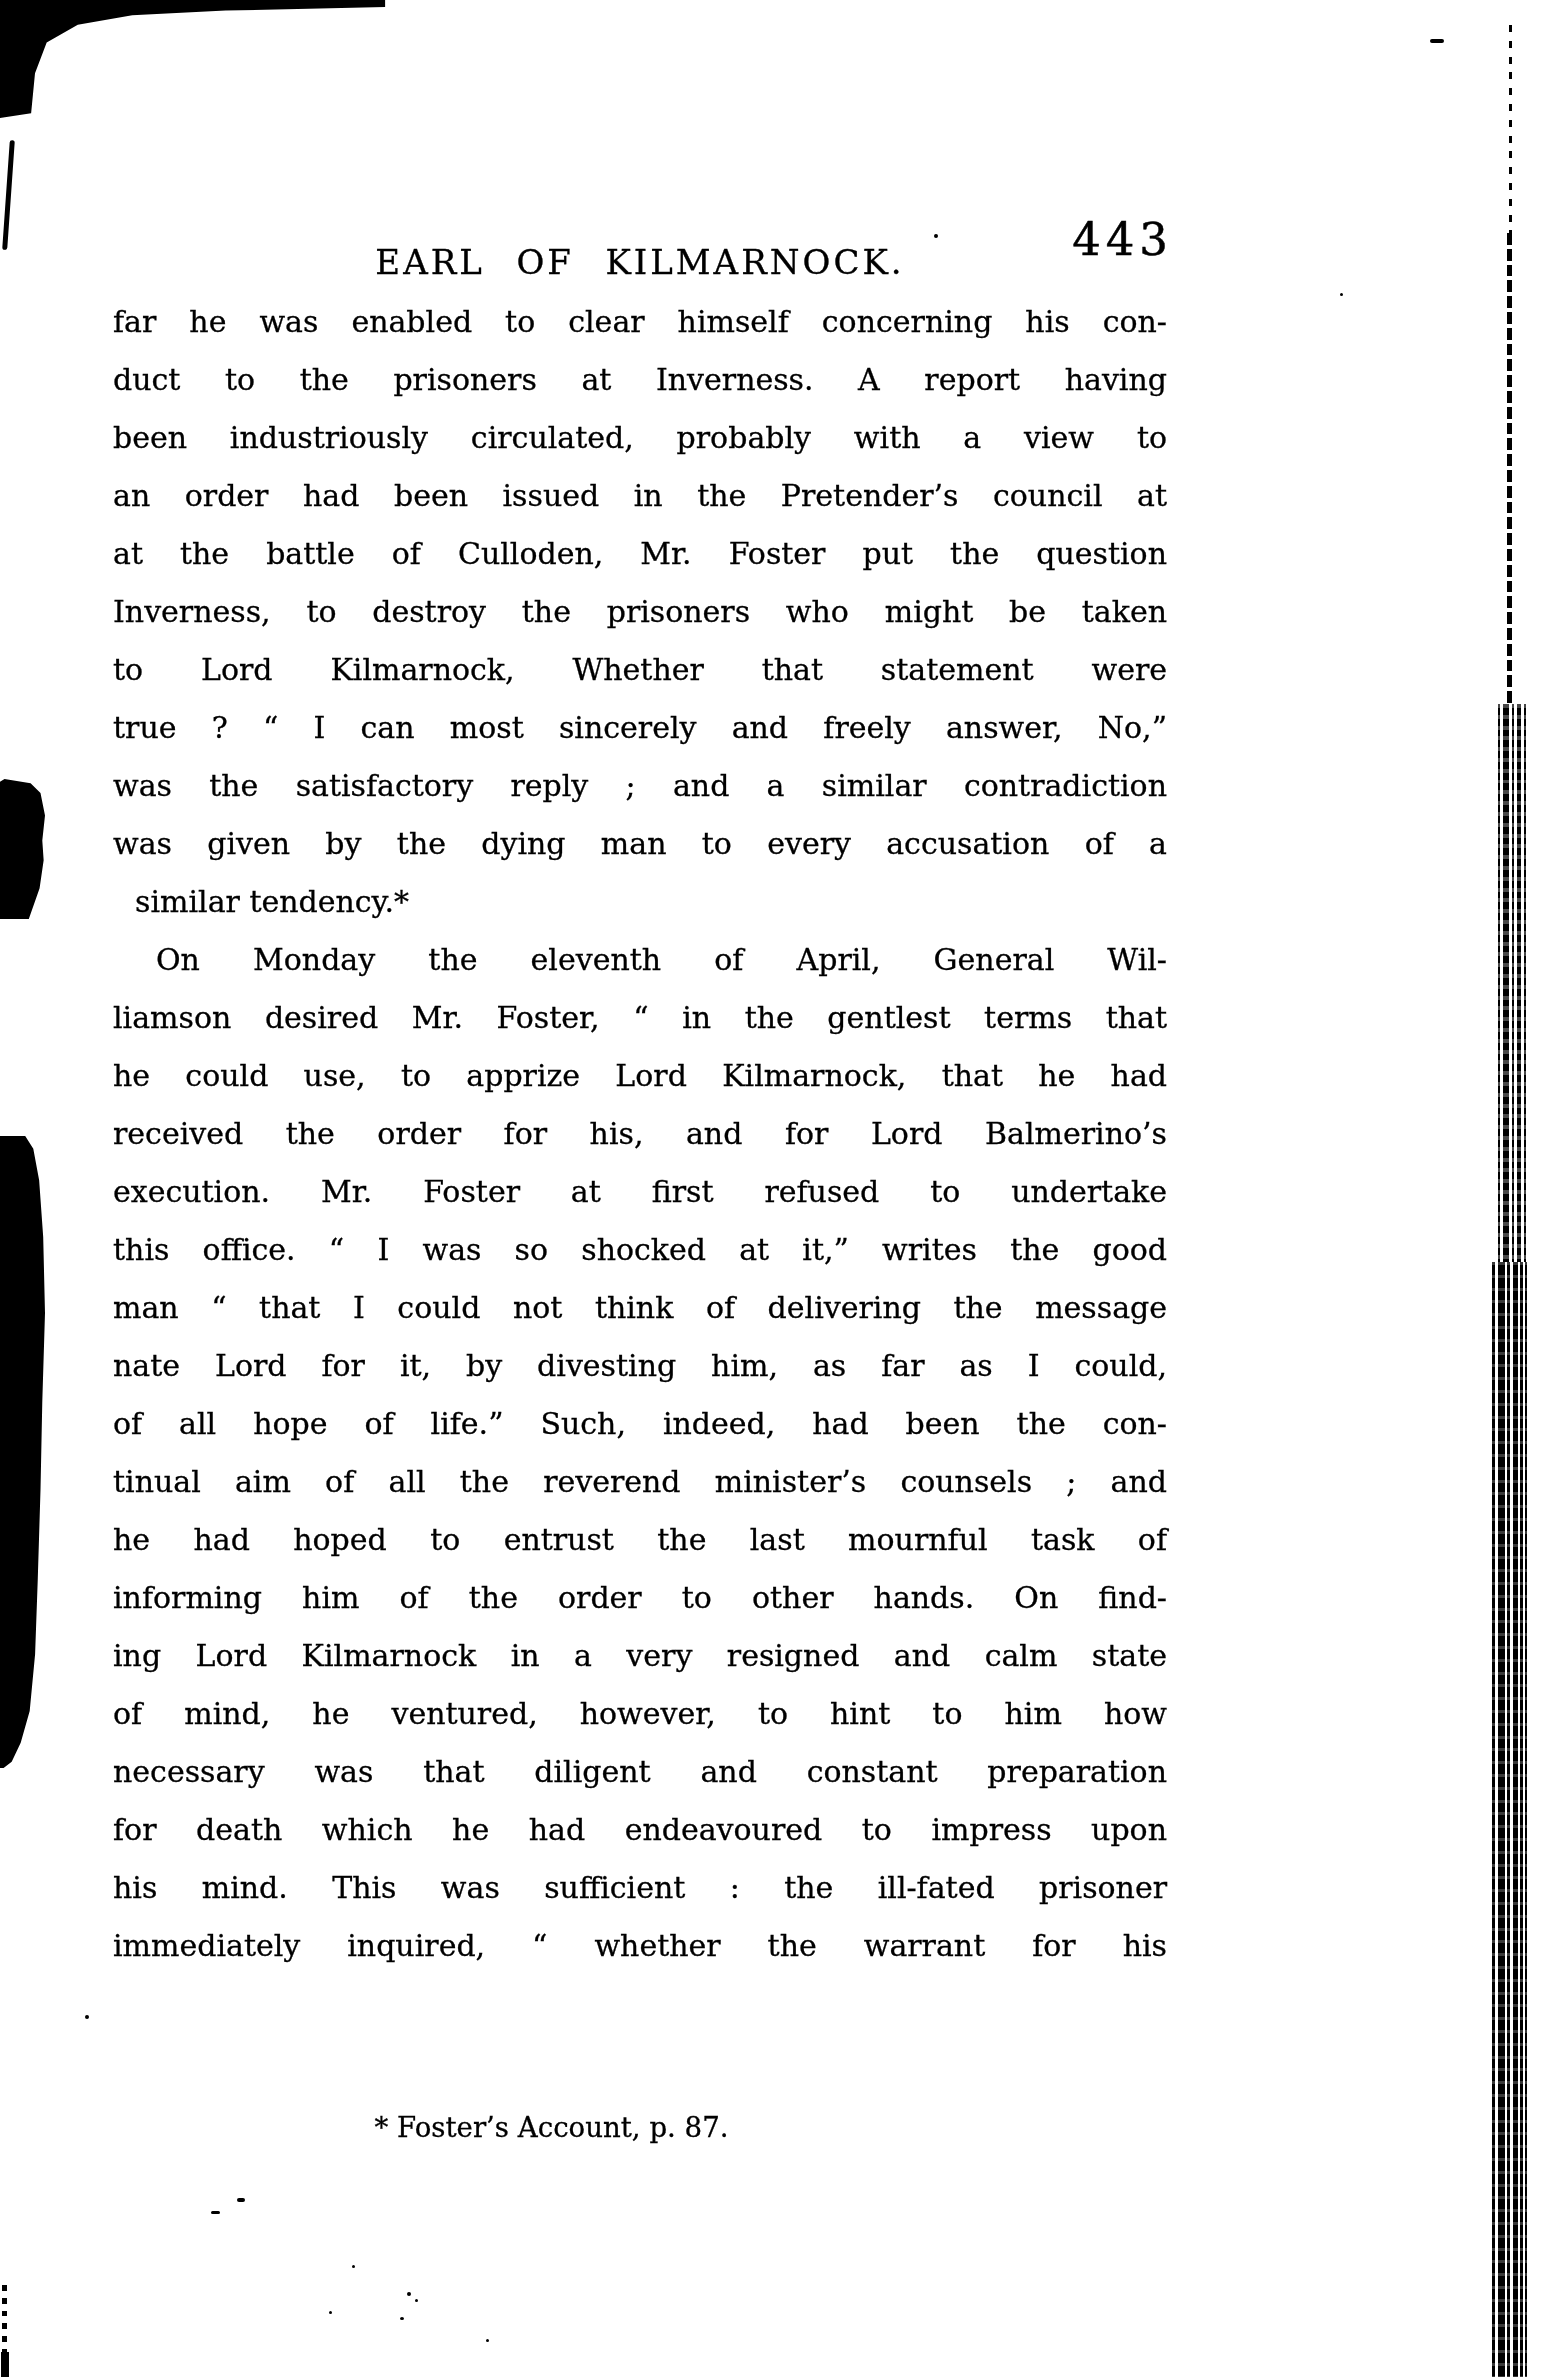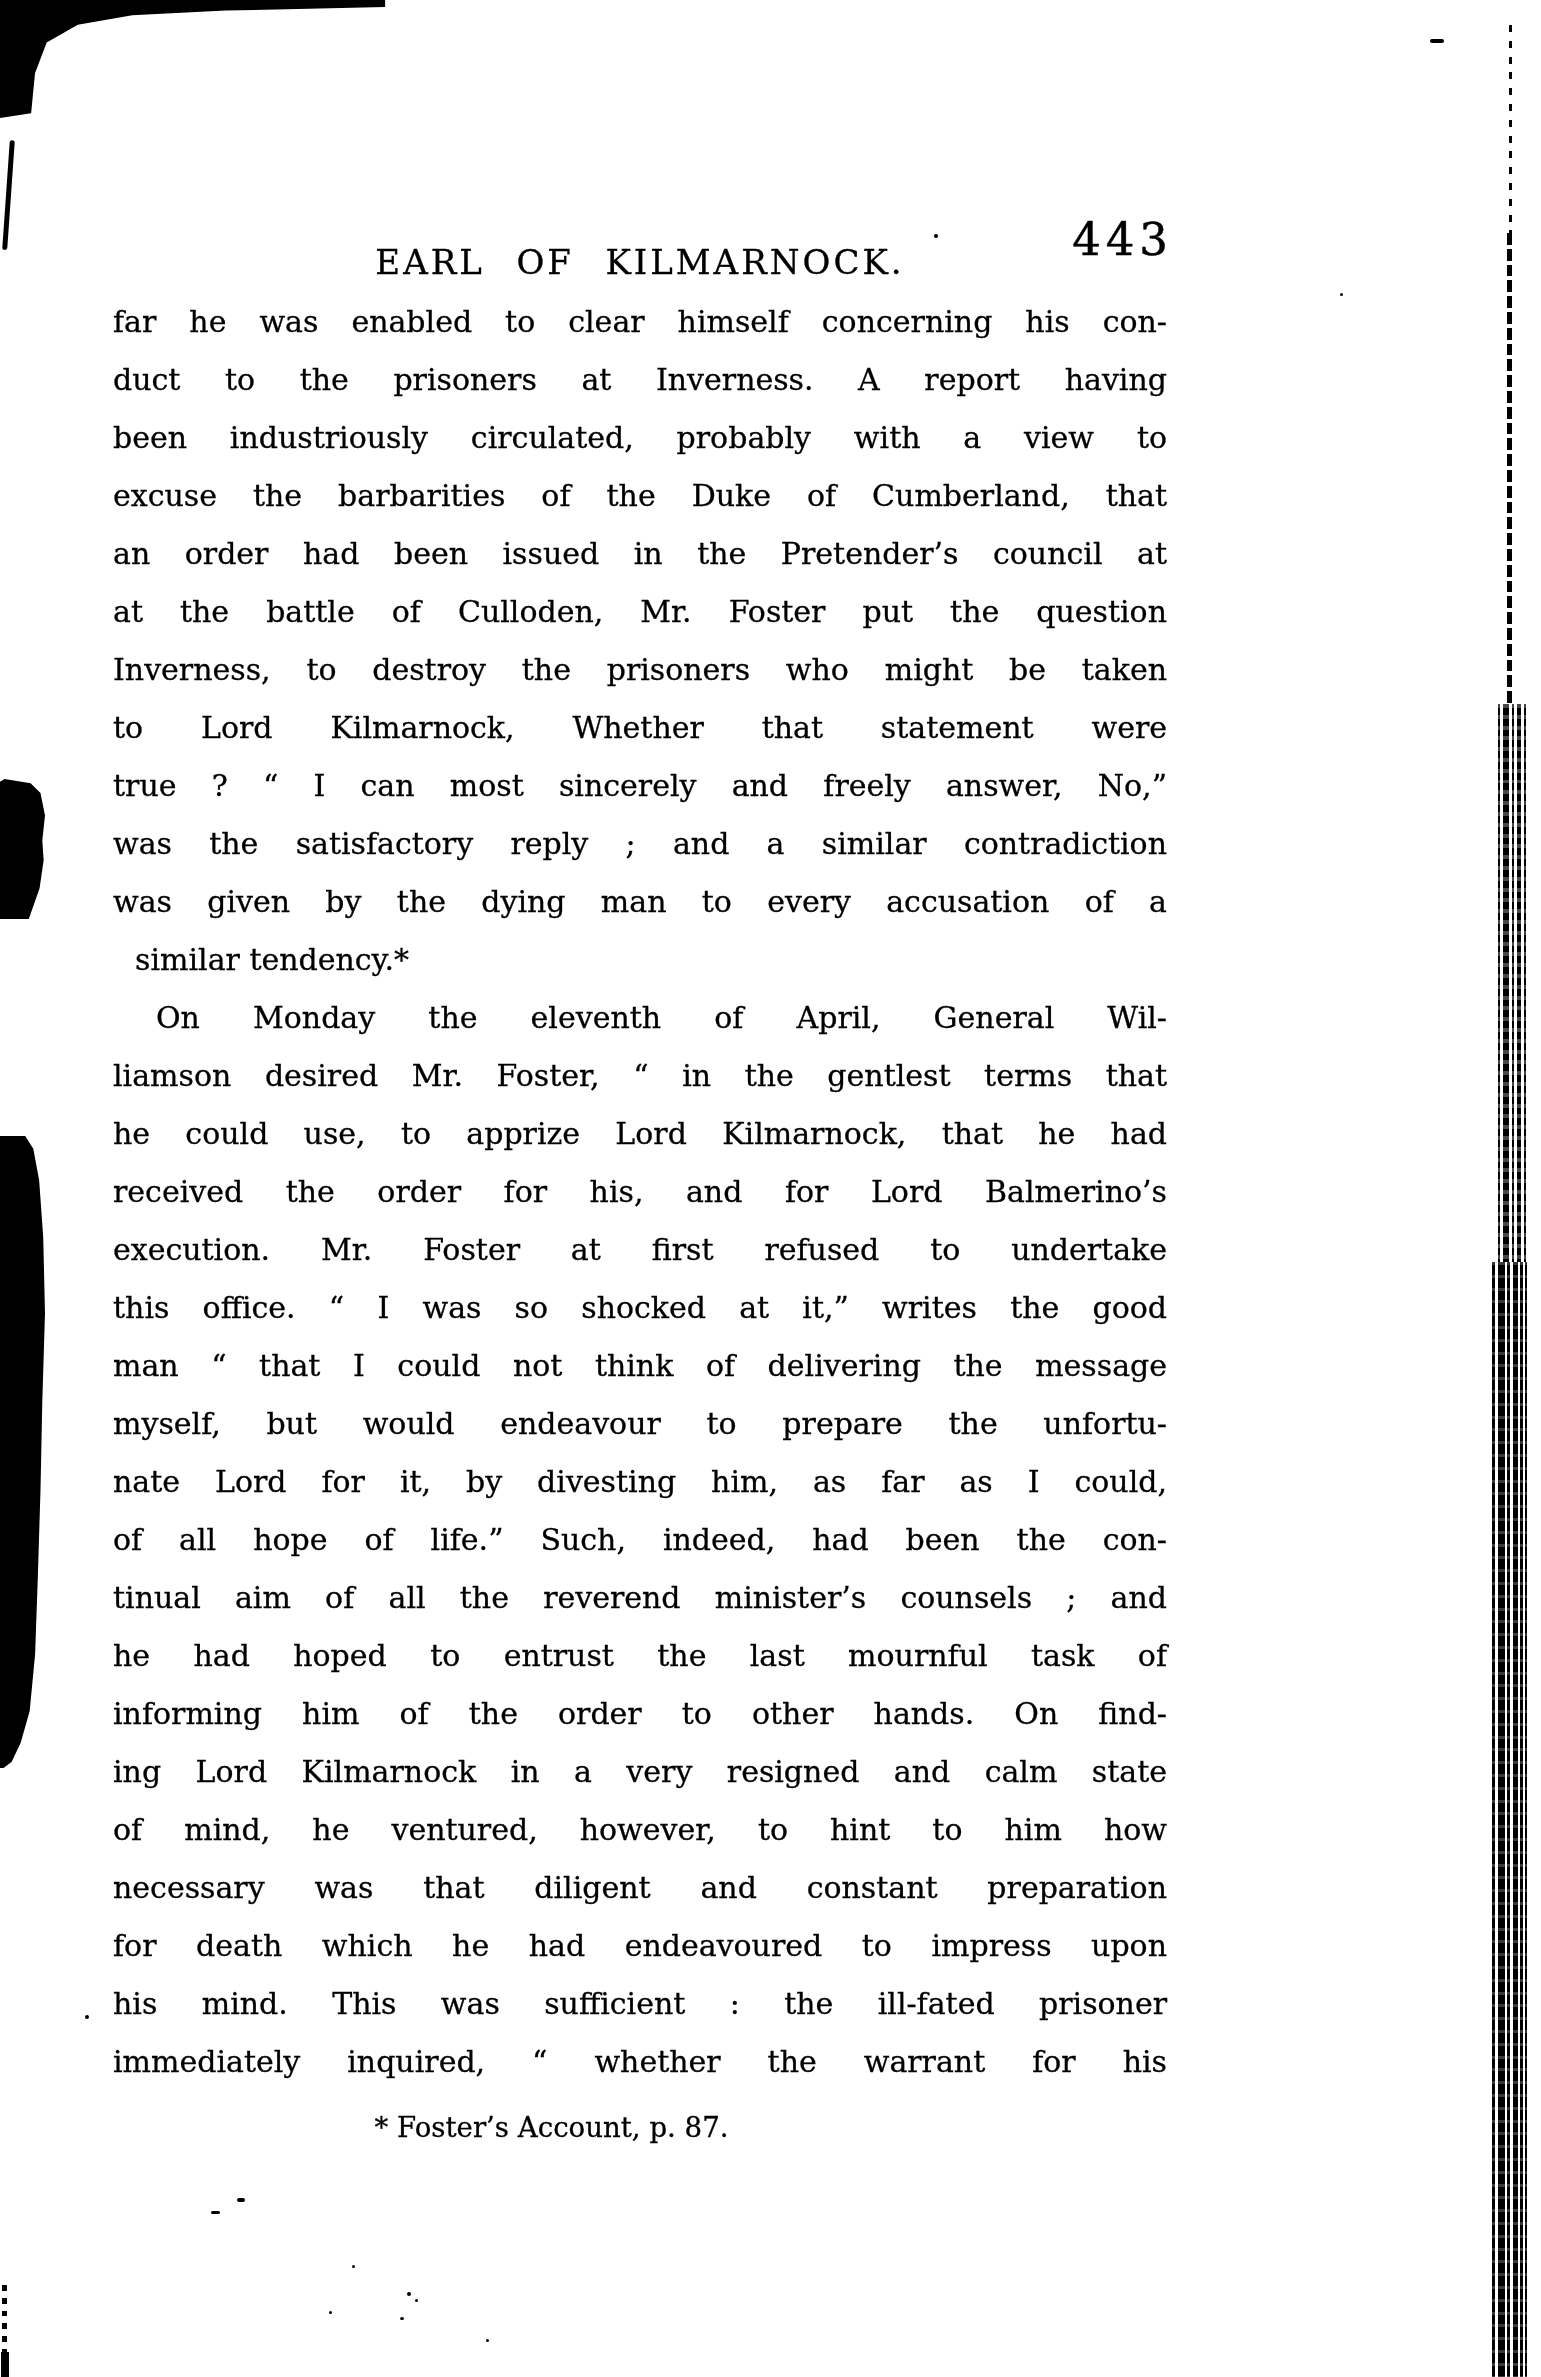--- a/index.html
+++ b/index.html
@@ -96,39 +96,37 @@
   <div class="header">
     <div class="header-title">EARL OF KILMARNOCK.</div>
     <div class="page-num">443</div>
   </div>
 
   <div class="textblock">
     <div>
         <div class="line">far he was enabled to clear himself concerning his con-</div>
         <div class="line">duct to the prisoners at Inverness.  A report having</div>
         <div class="line">been industriously circulated, probably with a view to</div>
-        <div class="line">excuse the barbarities of the Duke of Cumberland, that</div>
         <div class="line">an order had been issued in the Pretender’s council at</div>
         <div class="line">at the battle of Culloden, Mr. Foster put the question</div>
         <div class="line">Inverness, to destroy the prisoners who might be taken</div>
         <div class="line">to Lord Kilmarnock, Whether that statement were</div>
         <div class="line">true ?  “ I can most sincerely and freely answer, No,”</div>
         <div class="line">was the satisfactory reply ; and a similar contradiction</div>
         <div class="line">was given by the dying man to every accusation of a</div>
         <div class="line unjust">similar tendency.*</div>
       </div>
     <div>
         <div class="line indent">On Monday the eleventh of April, General Wil-</div>
         <div class="line">liamson desired Mr. Foster, “ in the gentlest terms that</div>
         <div class="line">he could use, to apprize Lord Kilmarnock, that he had</div>
         <div class="line">received the order for his, and for Lord Balmerino’s</div>
         <div class="line">execution.  Mr. Foster at first refused to undertake</div>
         <div class="line">this office.  “ I was so shocked at it,” writes the good</div>
         <div class="line">man “ that I could not think of delivering the message</div>
-        <div class="line">myself, but would endeavour to prepare the unfortu-</div>
         <div class="line">nate Lord for it, by divesting him, as far as I could,</div>
         <div class="line">of all hope of life.”  Such, indeed, had been the con-</div>
         <div class="line">tinual aim of all the reverend minister’s counsels ; and</div>
         <div class="line">he had hoped to entrust the last mournful task of</div>
         <div class="line">informing him of the order to other hands.  On find-</div>
         <div class="line">ing Lord Kilmarnock in a very resigned and calm state</div>
         <div class="line">of mind, he ventured, however, to hint to him how</div>
         <div class="line">necessary was that diligent and constant preparation</div>
         <div class="line">for death which he had endeavoured to impress upon</div>
         <div class="line">his mind.  This was sufficient : the ill-fated prisoner</div>

